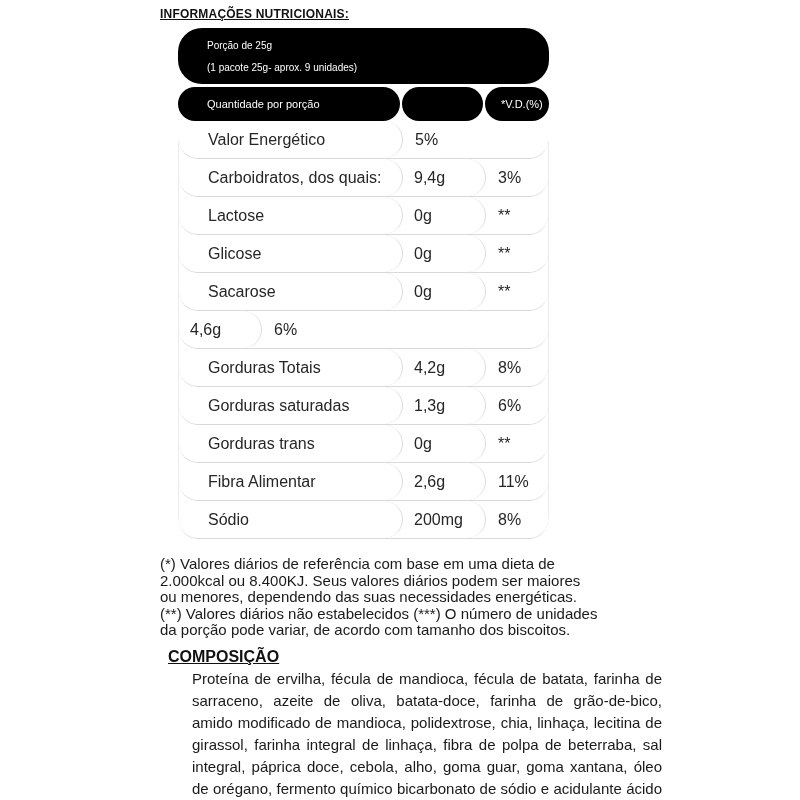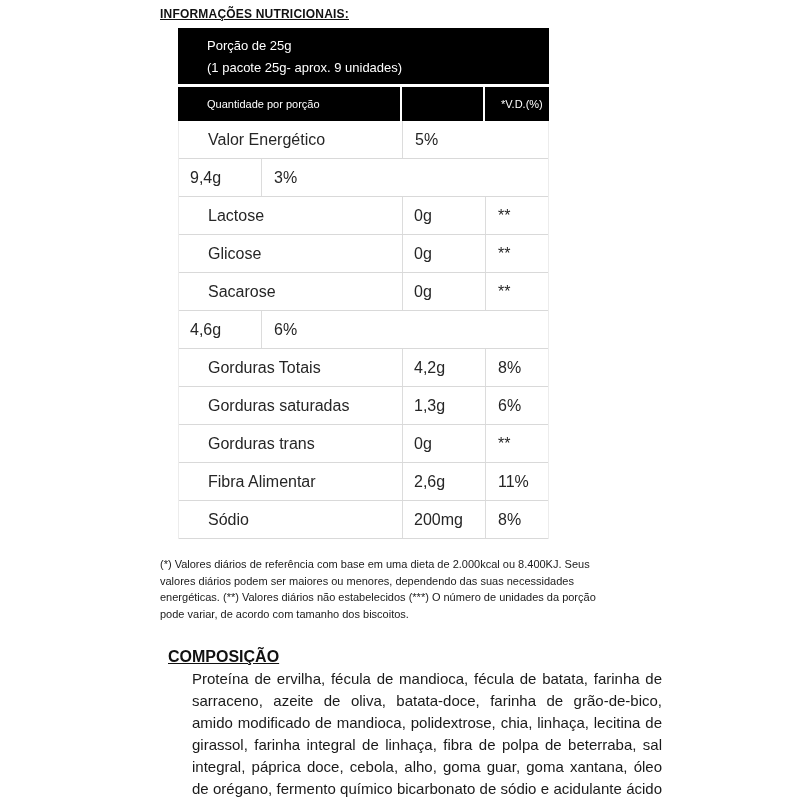--- a/index.html
+++ b/index.html
@@ -1,31 +1,31 @@
 <!DOCTYPE html>
 <html><head>
 <meta charset="utf-8">
 <style>
-  * { margin:0; padding:0; box-sizing:border-box; }
+  * { margin:0; padding:0; box-sizing:border-box;border-radius:24px; }
   html,body { background:#ffffff; }
   .page {
     position:relative; width:800px; height:800px; background:#ffffff;
     font-family:"Liberation Sans", sans-serif; color:#1f1f1f;
     overflow:hidden;
   }
   .title {
     position:absolute; left:160px; top:7px;
     font-size:12px; font-weight:bold; text-decoration:underline;
     letter-spacing:0.2px; color:#111111;
   }
   
   .nutri-table { position:absolute; left:178px; top:28px; width:371px; }
   .serving-box {
     background:#000000; color:#ffffff; height:56px;
-    padding:7px 10px 0 29px; font-size:13px;
+    padding:7px 10px 0 29px; font-size:10px;
   }
   .serving-box .line { line-height:22px; }
   .header-row { display:flex; margin-top:3px; height:34px; }
   .hcell {
     background:#000000; color:#ffffff; font-size:11px;
     display:flex; align-items:center;
   }
   .hcell.c1 { width:222px; padding-left:29px; margin-right:2px; }
   .hcell.c2 { width:81px;  margin-right:2px; }
   .hcell.c3 { flex:1; padding-left:16px; }
@@ -34,21 +34,21 @@
     display:flex; height:38px; border-bottom:1px solid #d9d9d9;
     font-size:16px; color:#262626; background:#ffffff;
   }
   .tcell { display:flex; align-items:center; }
   .tcell.c1 { width:224px; padding-left:29px; border-right:1px solid #dcdcdc; }
   .tcell.c2 { width:83px;  padding-left:11px; border-right:1px solid #dcdcdc; }
   .tcell.c3 { flex:1; padding-left:12px; }
   
   .footnote {
     position:absolute; left:160px; top:556px; width:440px;
-    font-size:11px; line-height:16.5px; color:#1a1a1a;
+    font-size:15px; line-height:16.5px; color:#1a1a1a;
   }
   
   .comp-heading {
     position:absolute; left:168px; top:648px;
     font-size:16px; font-weight:bold; text-decoration:underline; color:#111111;
   }
   .comp-text {
     position:absolute; left:168px; top:668px; width:470px;
     font-size:15px; line-height:22px; text-align:justify; color:#1a1a1a;margin-left:24px;
   }
@@ -72,20 +72,21 @@
       <div class="hcell c2"></div>
       <div class="hcell c3">*V.D.(%)</div>
     </div>
 
     <div class="tbody">
       <div class="trow">
         <div class="tcell c1">Valor Energético</div>
         <div class="tcell c3">5%</div>
       </div>
       <div class="trow">
+        <div class="tcell c1">Carboidratos, dos quais:</div>
         <div class="tcell c2">9,4g</div>
         <div class="tcell c3">3%</div>
       </div>
       <div class="trow">
         <div class="tcell c1">Lactose</div>
         <div class="tcell c2">0g</div>
         <div class="tcell c3">**</div>
       </div>
       <div class="trow">
         <div class="tcell c1">Glicose</div>

